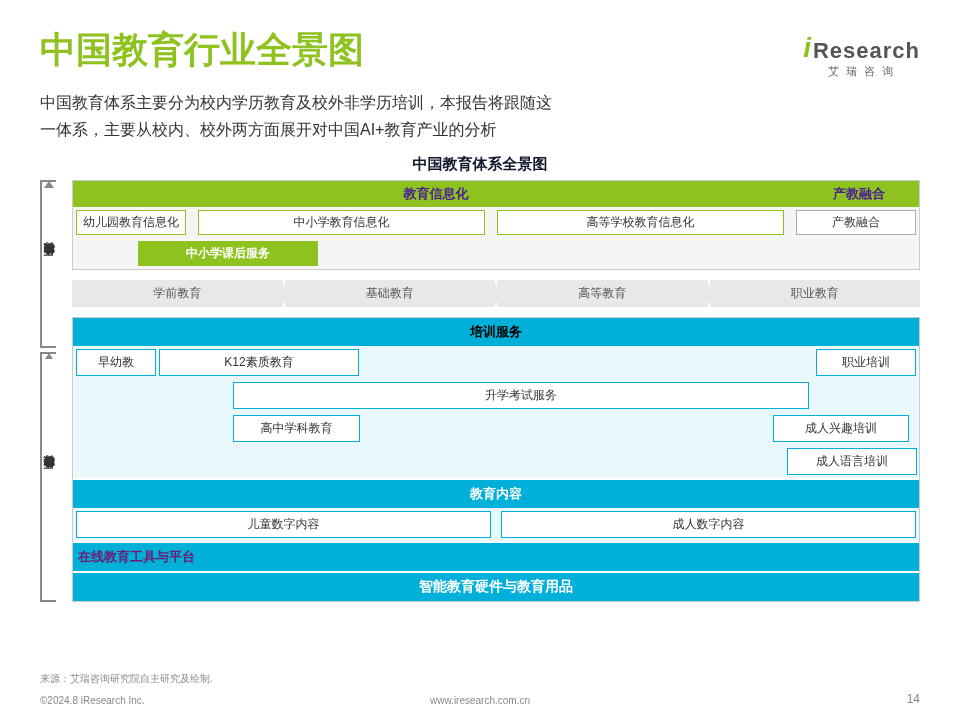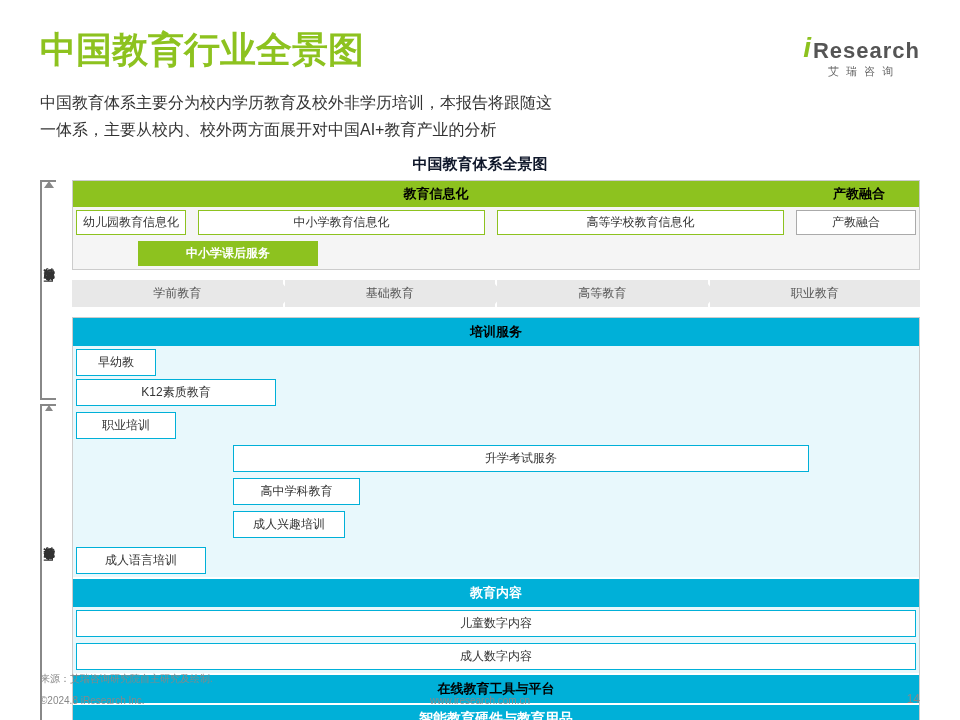--- a/index.html
+++ b/index.html
@@ -68,21 +68,21 @@
     }
     
     .section-校内 {
       border: 1.5px solid #ccc;
       margin-bottom: 2px;
       position: relative;
     }
     .row-green-header {
       display: flex;
       background: #8dc21f;
-      color: #000000;
+      color: #4c1d95;
       font-size: 13px;
       font-weight: bold;
       text-align: center;
     }
     .green-cell-wide {
       flex: 2.5;
       padding: 4px 8px;
       text-align: center;
     }
     .green-cell-right {
@@ -166,21 +166,20 @@
       font-weight: bold;
       text-align: center;
       padding: 5px;
     }
     .cyan-row {
       display: flex;
       background: #e8f8fc;
       padding: 3px;
       gap: 3px;
       align-items: stretch;
-      flex-direction: column;
     }
     .cyan-cell {
       border: 1.5px solid #00b0d8;
       background: #fff;
       font-size: 12px;
       color: #333;
       text-align: center;
       padding: 4px 6px;
       white-space: nowrap;
       display: flex;
@@ -194,24 +193,24 @@
       background: #00b0d8;
       color: #fff;
       font-size: 13px;
       font-weight: bold;
       text-align: center;
       padding: 5px;
       margin-top: 2px;
     }
     .cyan-section-tool {
       background: #00b0d8;
-      color: #000000;
+      color: #701a75;
       font-size: 13px;
       font-weight: bold;
-      text-align: center;
+      text-align: left;
       padding: 5px;
       margin-top: 2px;
     }
     .cyan-section-hardware {
       background: #00b0d8;
       color: #fff;
       font-size: 14px;
       font-weight: bold;
       text-align: center;
       padding: 5px;
@@ -358,21 +357,21 @@
           <div class="cyan-cell" style="width:100px;">职业培训</div>
         </div>
 
         <div class="cyan-row" style="justify-content:center; padding-left:160px; padding-right:110px;">
           <div class="cyan-cell cyan-cell-wide">升学考试服务</div>
         </div>
 
         <div class="cyan-row" style="padding-left:160px;">
           <div class="cyan-cell" style="width:127px;">高中学科教育</div>
           <div style="flex:1;"></div>
-          <div class="cyan-cell" style="width:112px; margin-right:2px;">成人兴趣培训</div>
+          <div class="cyan-cell" style="width:136px; margin-right:2px;">成人兴趣培训</div>
           <div style="width:2px;"></div>
         </div>
 
         <div class="cyan-row" style="justify-content:flex-end; padding-right:2px;">
           <div class="cyan-cell" style="width:130px;">成人语言培训</div>
         </div>
 
         <div class="cyan-section-divider">教育内容</div>
         <div class="cyan-row">
           <div class="cyan-cell cyan-cell-wide">儿童数字内容</div>

